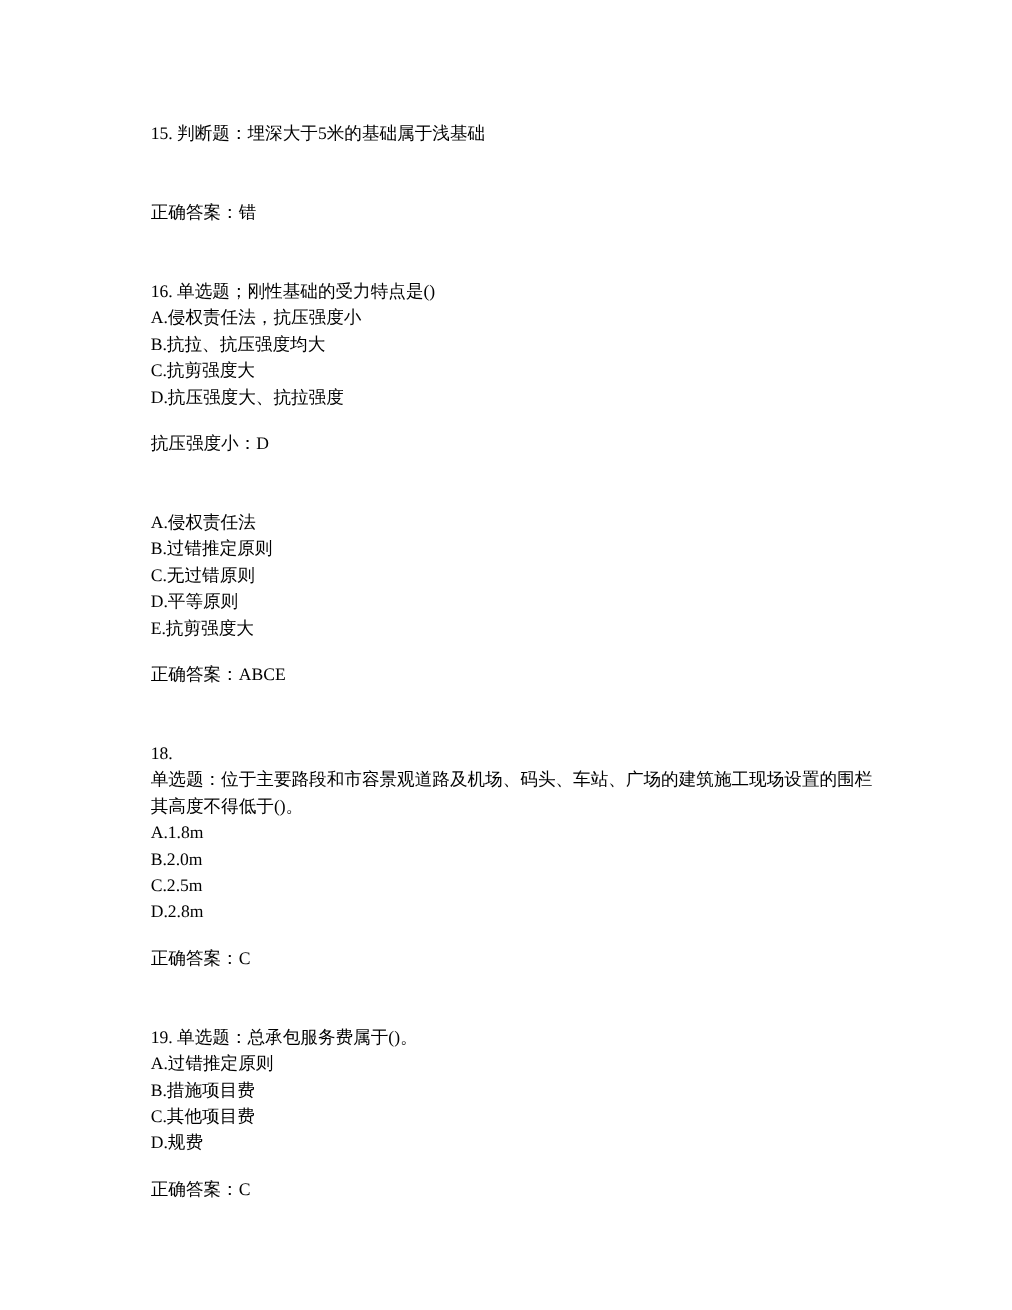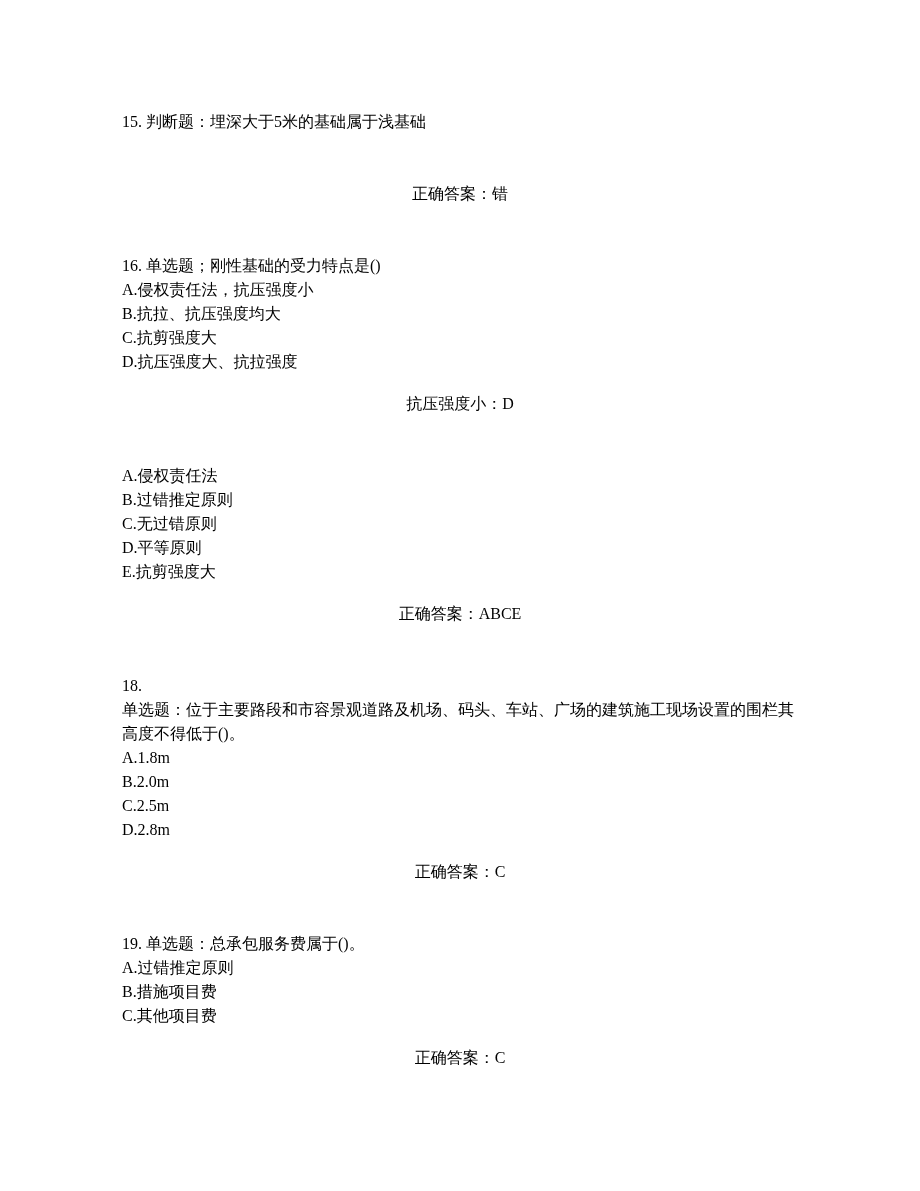--- a/index.html
+++ b/index.html
@@ -12,30 +12,30 @@
       font-family: "SimSun", "宋体", serif;
       font-size: 16px;
       line-height: 1.5;
       color: #000000;
       width: 920px;
       height: 1191px;
       padding: 110px 122px 0 122px;
     }
     .question-block {
       margin-bottom: 48px;
+      margin-left: 15px;
     }
     .prompt-line {
       margin-bottom: 0;
     }
     .option-line {
       margin-bottom: 0;
     }
     .answer-line {
       margin-top: 18px;
-      text-align: center;
     }
     .gap {
       height: 48px;
     }
   </style>
 </head>
 <body>
 
 <div class="question-block">
   <div class="prompt-line">15. 判断题：埋深大于5米的基础属于浅基础</div>
@@ -69,14 +69,15 @@
   <div class="option-line">C.2.5m</div>
   <div class="option-line">D.2.8m</div>
   <div class="answer-line">正确答案：C</div>
 </div>
 
 <div class="question-block">
   <div class="prompt-line">19. 单选题：总承包服务费属于()。</div>
   <div class="option-line">A.过错推定原则</div>
   <div class="option-line">B.措施项目费</div>
   <div class="option-line">C.其他项目费</div>
+  <div class="option-line">D.规费</div>
   <div class="answer-line">正确答案：C</div>
 </div>
 
 </body></html>

